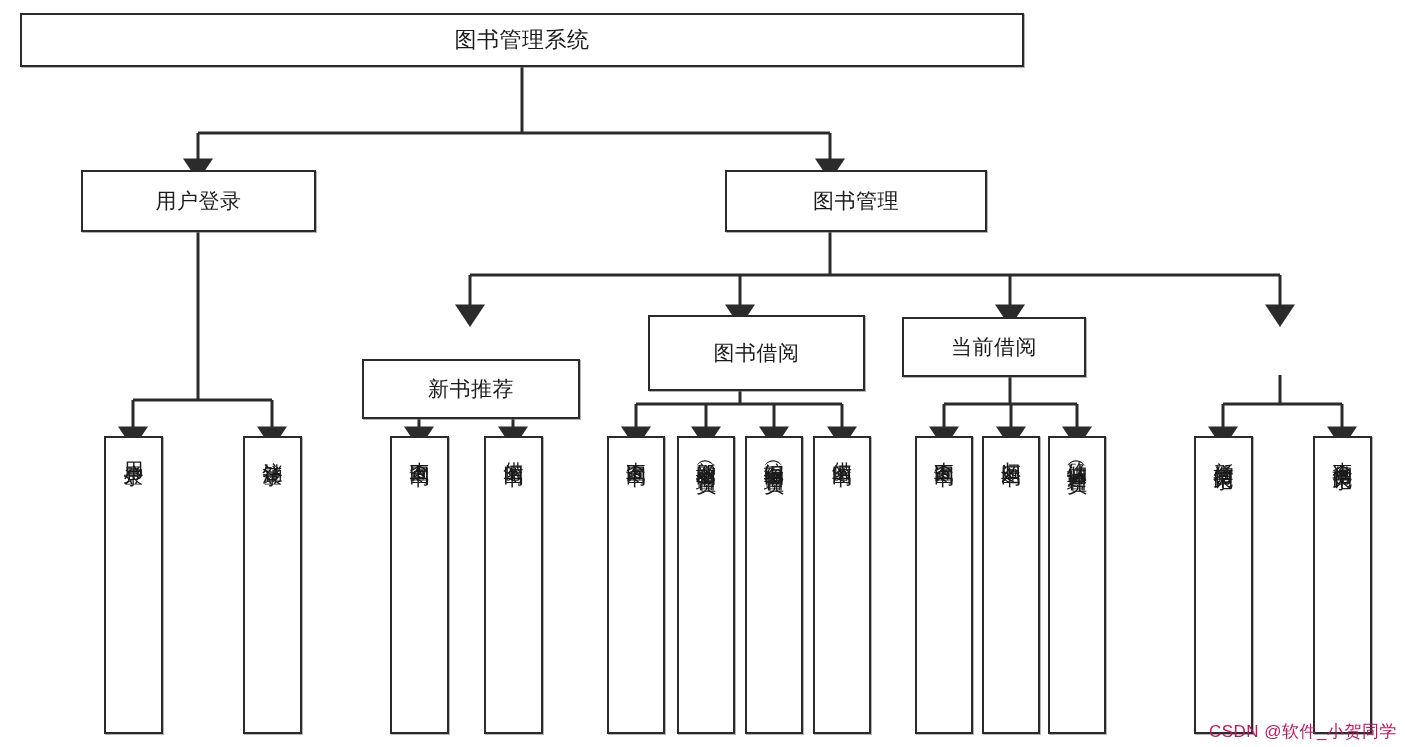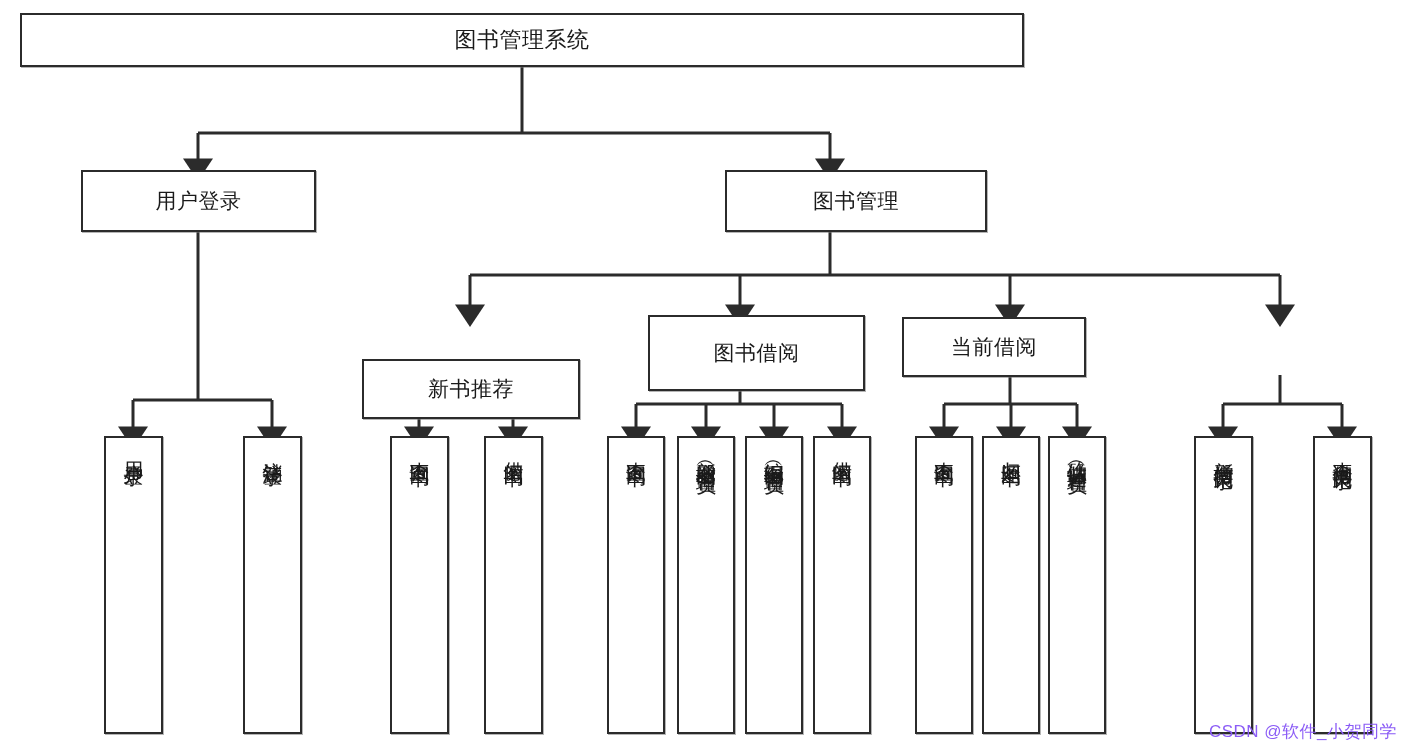--- a/index.html
+++ b/index.html
@@ -57,21 +57,21 @@
     letter-spacing: 2px;
     line-height: 1.05;
     white-space: nowrap;
     display: block;
   }
   .watermark {
     position: absolute;
     right: 8px;
     bottom: 4px;
     font-size: 17px;
-    color: #8b5cf6;
+    color: #be185d;
     white-space: nowrap;
     letter-spacing: 0.5px;
     font-family: "Liberation Sans", "DejaVu Sans", sans-serif;
   }
 </style>
 </head>
 <body>
 
 <div id="canvas">
 

